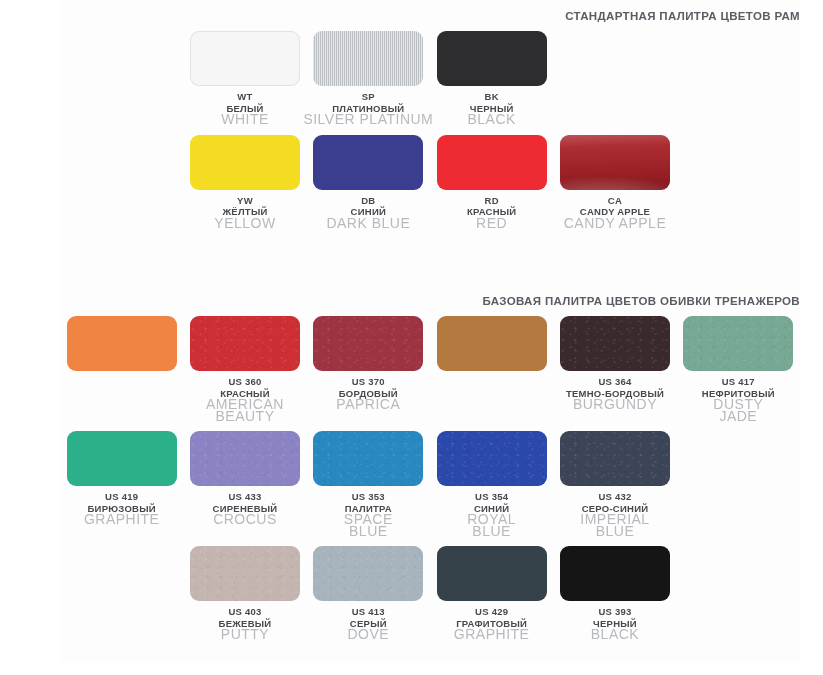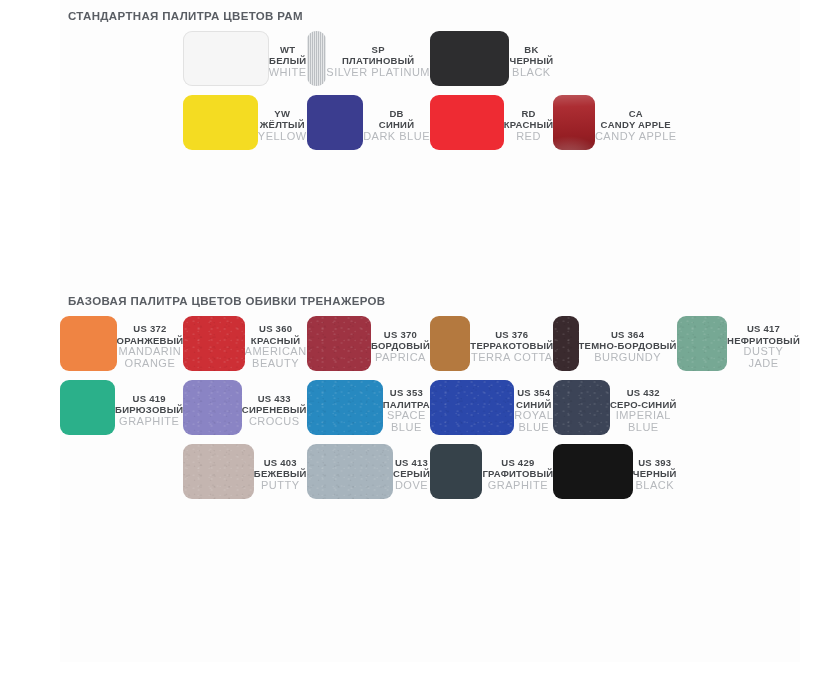--- a/index.html
+++ b/index.html
@@ -40,32 +40,33 @@
   .section-frames { top: 0px; }
   .section-uph   { top: 285px; }
 
   .section-title {
     font-size: 11.5px;
     font-weight: 700;
     letter-spacing: 0.35px;
     color: #595d63;
     padding: 10px 0 0 8px;
     white-space: nowrap;
+    text-align: right;
   }
 
   
   .row {
     display: flex;
     width: 740px;
   }
   .cell {
     width: 123.33px;
     box-sizing: border-box;
     display: flex;
-    flex-direction: row;
+    flex-direction: column;
     align-items: center;
     padding-top: 9px;
   }
   .cell.empty .swatch,
   .cell.empty .labels { visibility: hidden; }
 
   .swatch {
     width: 110px;
     height: 55px;
     border-radius: 9px;
@@ -135,21 +136,21 @@
     line-height: 11.5px;
   }
   .code, .ru {
     font-size: 9.5px;
     font-weight: 700;
     color: #45484c;
     letter-spacing: .25px;
     white-space: nowrap;
   }
   .en {
-    font-size: 11px;
+    font-size: 14px;
     font-weight: 400;
     color: #b6b9bd;
     letter-spacing: .5px;
     white-space: nowrap;
   }
 </style>
 </head>
 <body>
 
 <div class="page">
@@ -236,51 +237,40 @@
           </div>
         </div>
     </div>
 
     <div class="section section-uph">
       <div class="section-title">БАЗОВАЯ ПАЛИТРА ЦВЕТОВ ОБИВКИ ТРЕНАЖЕРОВ</div>
       <div class="rows">
           <div class="row">
             <div class="cell">
               <div class="swatch coarse" style="background: rgb(239, 132, 67);"></div>
-              <div class="labels">
-                <div class="code">US 372</div>
-                <div class="ru">ОРАНЖЕВЫЙ</div>
-                <div class="en">MANDARIN</div>
-                <div class="en">ORANGE</div>
-              </div>
             </div>
             <div class="cell">
               <div class="swatch leather" style="background: rgb(205, 47, 53);"></div>
               <div class="labels">
                 <div class="code">US 360</div>
                 <div class="ru">КРАСНЫЙ</div>
                 <div class="en">AMERICAN</div>
                 <div class="en">BEAUTY</div>
               </div>
             </div>
             <div class="cell">
               <div class="swatch leather" style="background: rgb(158, 51, 66);"></div>
               <div class="labels">
                 <div class="code">US 370</div>
                 <div class="ru">БОРДОВЫЙ</div>
                 <div class="en">PAPRICA</div>
               </div>
             </div>
             <div class="cell">
               <div class="swatch coarse" style="background: rgb(180, 121, 63);"></div>
-              <div class="labels">
-                <div class="code">US 376</div>
-                <div class="ru">ТЕРРАКОТОВЫЙ</div>
-                <div class="en">TERRA COTTA</div>
-              </div>
             </div>
             <div class="cell">
               <div class="swatch leather" style="background: rgb(58, 42, 46);"></div>
               <div class="labels">
                 <div class="code">US 364</div>
                 <div class="ru">ТЕМНО-БОРДОВЫЙ</div>
                 <div class="en">BURGUNDY</div>
               </div>
             </div>
             <div class="cell">

